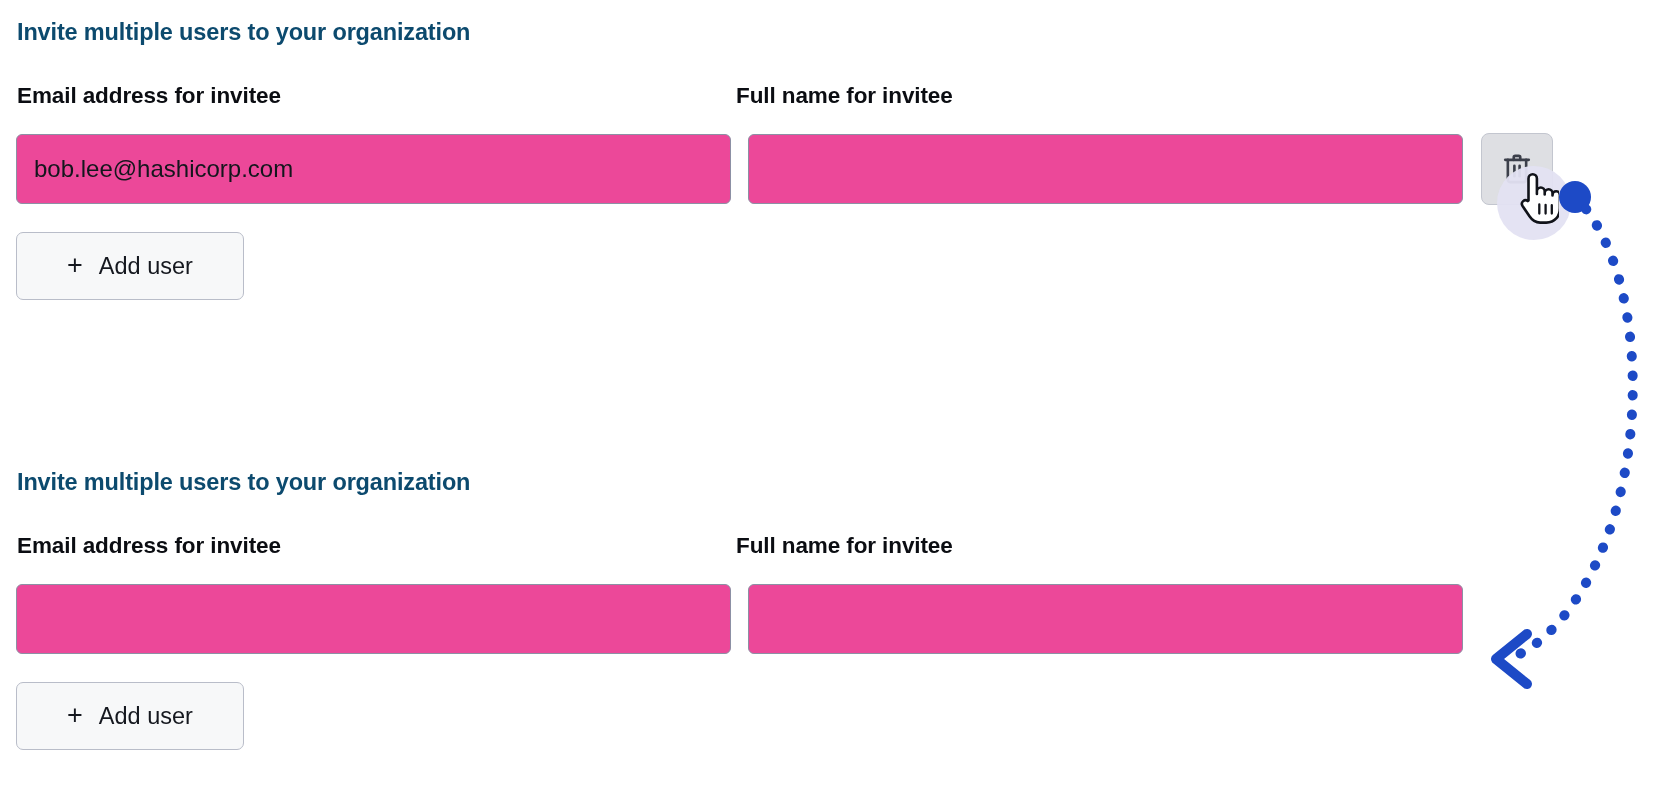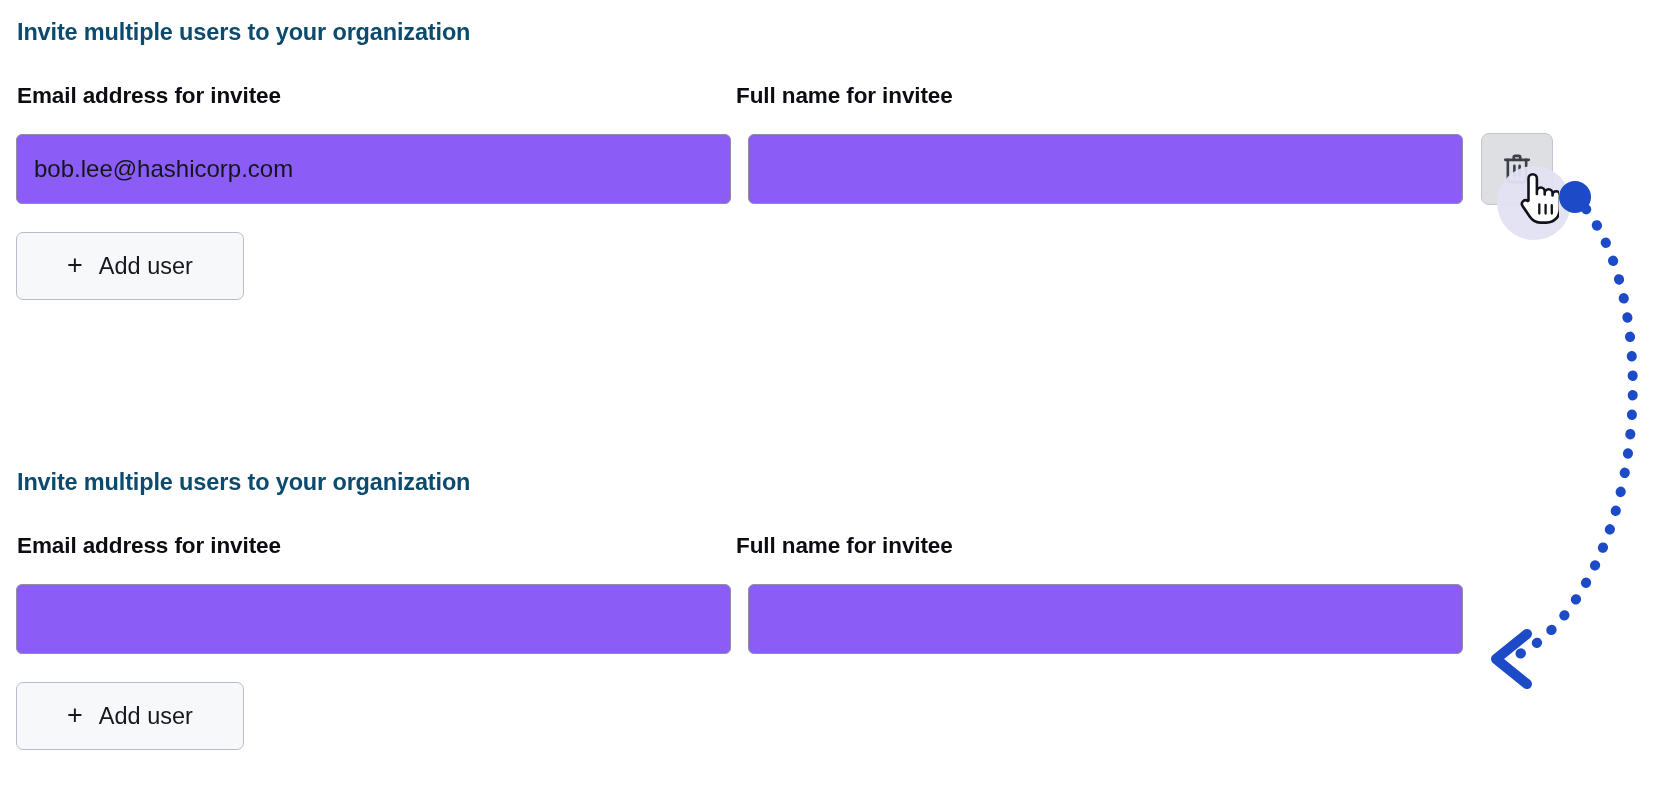--- a/index.html
+++ b/index.html
@@ -52,21 +52,21 @@
     white-space: nowrap;
   }
   .field-label.email { left: 17px; }
   .field-label.name  { left: 736px; }
 
   .text-input {
     position: absolute;
     top: 134px;
     height: 70px;
     box-sizing: border-box;
-    background: #8b5cf6;
+    background: #ec4899;
     border: 1.6px solid #8c90a4;
     border-radius: 6px;
     font-family: "Liberation Sans", sans-serif;
     font-size: 24px;
     color: #13161c;
     padding: 0 17px;
     outline: none;
   }
   .text-input.email { left: 16px;  width: 715px; }
   .text-input.name  { left: 748px; width: 715px; }

